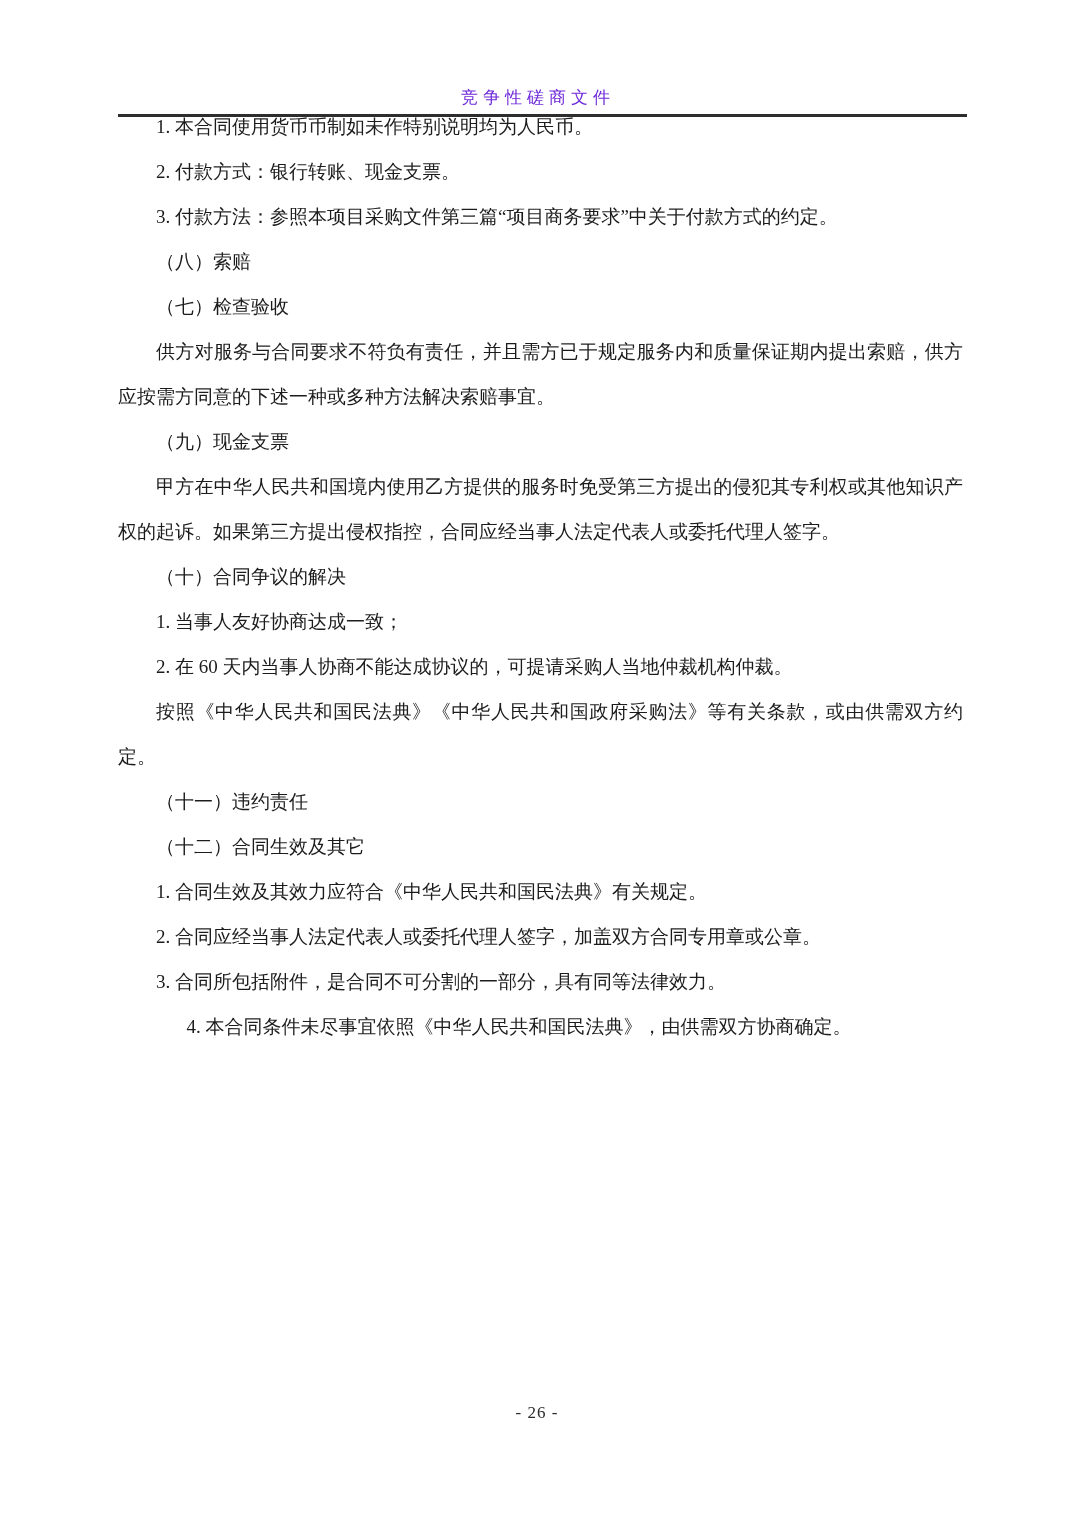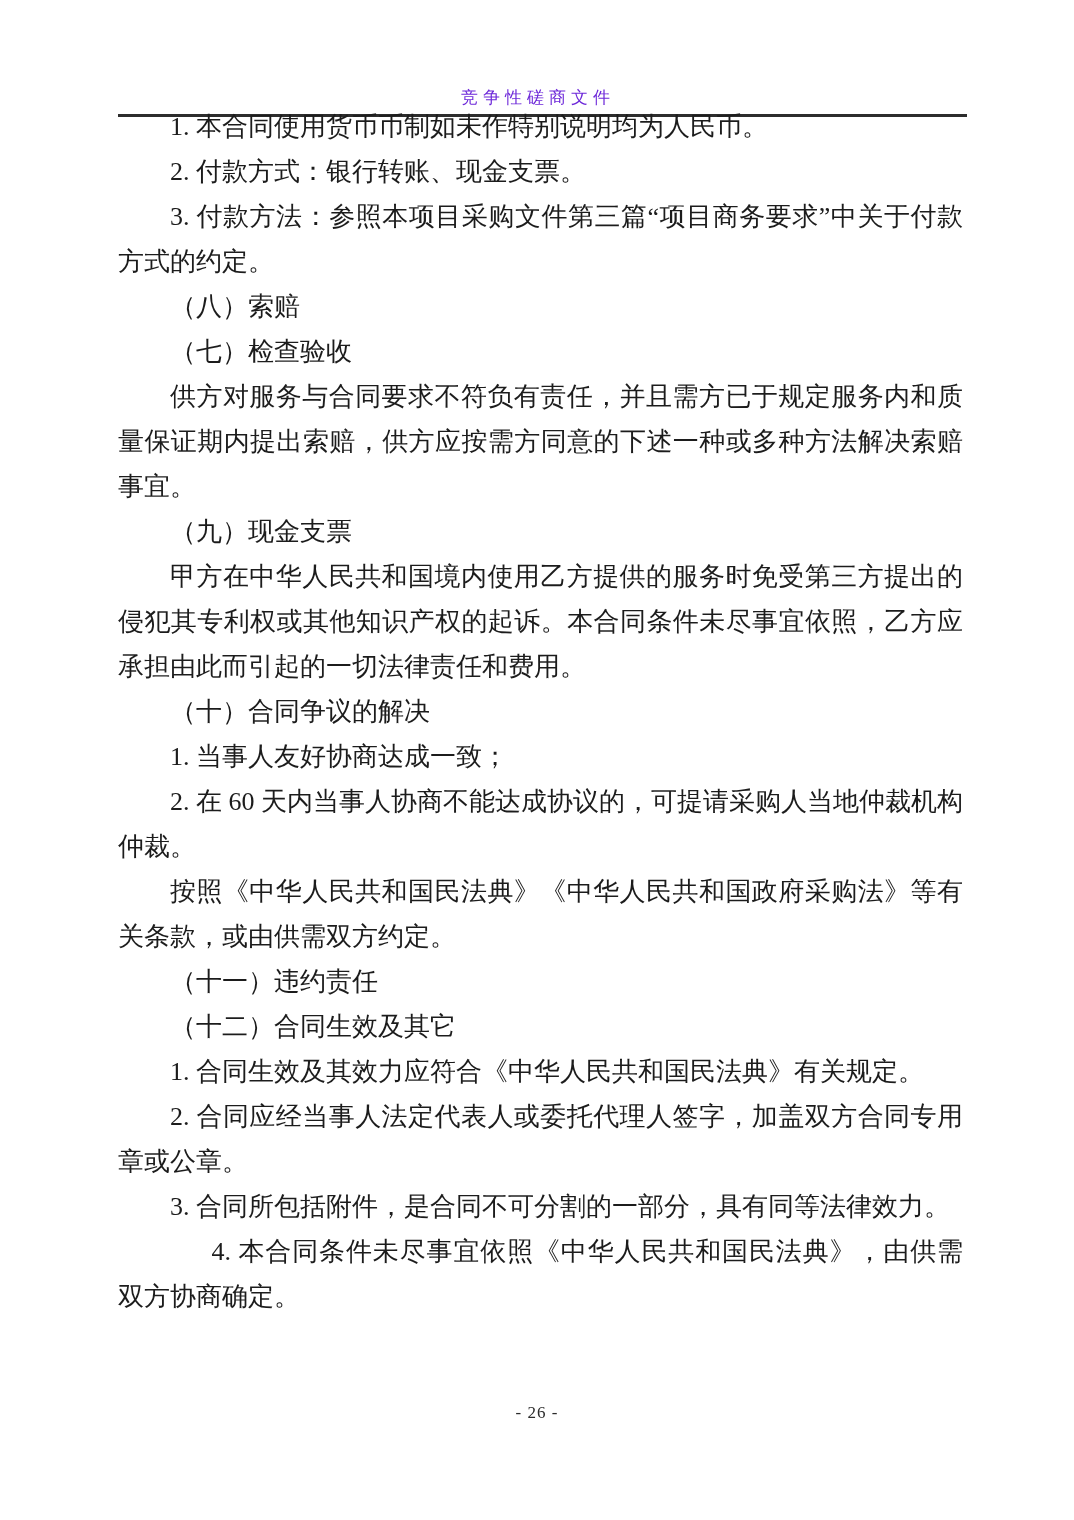--- a/index.html
+++ b/index.html
@@ -35,21 +35,21 @@
     left: 118px;
     width: 849px;
     height: 0;
     border-top: 3px solid #2d2d2d;
   }
   .doc-content {
     position: absolute;
     top: 104px;
     left: 118px;
     width: 845px;
-    font-size: 26px;
+    font-size: 19px;
     line-height: 45px;
     text-align: justify;
     color: #1c1c1c;
   }
   .doc-content p {
     margin: 0;
     padding: 0;
     text-indent: 2em;
   }
   .doc-content p.indent-extra {
@@ -76,21 +76,21 @@
   <div class="header-rule"></div>
 
   <div class="doc-content">
     <p>1. 本合同使用货币币制如未作特别说明均为人民币。</p>
     <p>2. 付款方式：银行转账、现金支票。</p>
     <p>3. 付款方法：参照本项目采购文件第三篇“项目商务要求”中关于付款方式的约定。</p>
     <p>（八）索赔</p>
     <p>（七）检查验收</p>
     <p>供方对服务与合同要求不符负有责任，并且需方已于规定服务内和质量保证期内提出索赔，供方应按需方同意的下述一种或多种方法解决索赔事宜。</p>
     <p>（九）现金支票</p>
-    <p>甲方在中华人民共和国境内使用乙方提供的服务时免受第三方提出的侵犯其专利权或其他知识产权的起诉。本合同条件未尽事宜依照，乙方应承担由此而引起的一切法律责任和费用。</p>
+    <p>甲方在中华人民共和国境内使用乙方提供的服务时免受第三方提出的侵犯其专利权或其他知识产权的起诉。如果第三方提出侵权指控，合同应经当事人法定代表人或委托代理人签字。</p>
     <p>（十）合同争议的解决</p>
     <p>1. 当事人友好协商达成一致；</p>
     <p>2. 在 60 天内当事人协商不能达成协议的，可提请采购人当地仲裁机构仲裁。</p>
     <p>按照《中华人民共和国民法典》《中华人民共和国政府采购法》等有关条款，或由供需双方约定。</p>
     <p>（十一）违约责任</p>
     <p>（十二）合同生效及其它</p>
     <p>1. 合同生效及其效力应符合《中华人民共和国民法典》有关规定。</p>
     <p>2. 合同应经当事人法定代表人或委托代理人签字，加盖双方合同专用章或公章。</p>
     <p>3. 合同所包括附件，是合同不可分割的一部分，具有同等法律效力。</p>
     <p class="indent-extra">4. 本合同条件未尽事宜依照《中华人民共和国民法典》，由供需双方协商确定。</p>

